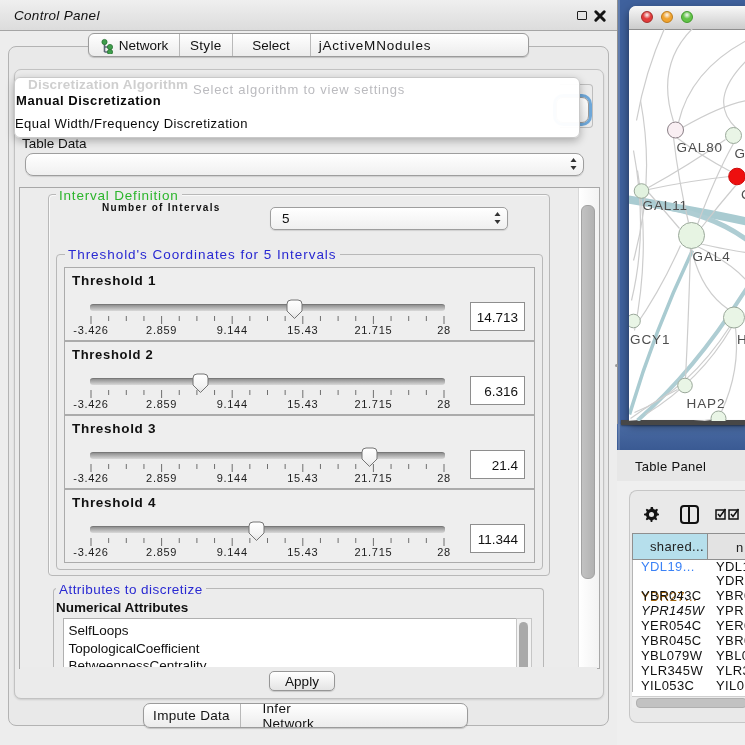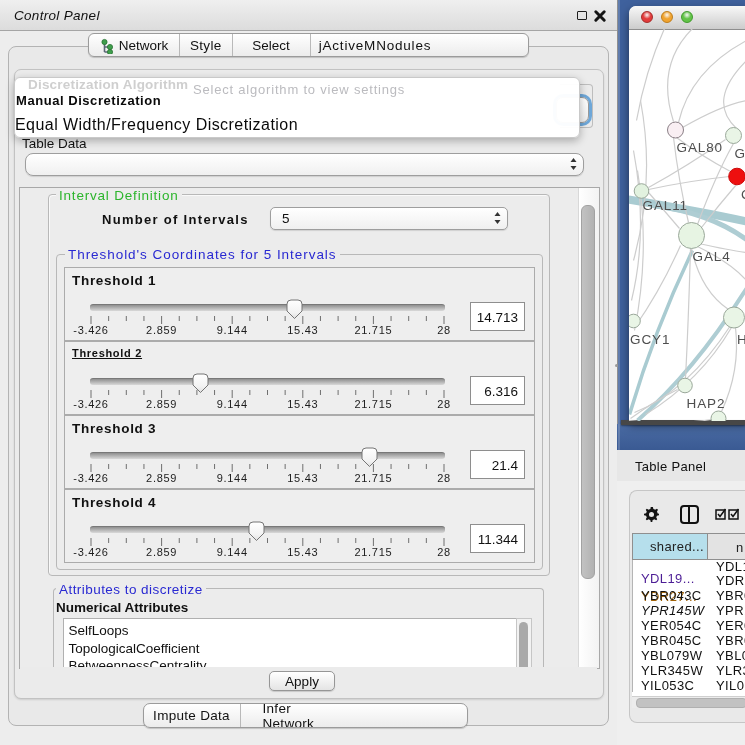--- a/index.html
+++ b/index.html
@@ -28,35 +28,35 @@
     <div style="box-sizing:border-box;width:52.5px;height:100%;color:#111;border-left:1px solid #b9b9b9;display:flex;align-items:center;justify-content:center;font-size:13.5px;letter-spacing:0.3px;">Style</div>
     <div style="box-sizing:border-box;width:78px;height:100%;color:#111;border-left:1px solid #b9b9b9;display:flex;align-items:center;justify-content:center;font-size:13.5px;letter-spacing:0px;">Select</div>
     <div style="box-sizing:border-box;width:130px;height:100%;color:#111;border-left:1px solid #b9b9b9;display:flex;align-items:center;justify-content:center;font-size:13.5px;letter-spacing:0.8px;">jActiveMNodules</div>
   </div>
 <div class="abs" style="left:560px;top:84px;width:32px;height:42px;border:1px solid #bdbdbd;border-left:none;border-radius:0 4px 4px 0;"></div>
 <div class="abs" style="left:556px;top:97px;width:31px;height:24px;border-radius:7px;box-shadow:0 0 0 3px #6ea7d8;background:linear-gradient(#fff,#eee);border:1px solid #999;"></div>
 <div class="abs" style="left:14px;top:77px;width:564px;height:59px;background:rgba(255,255,255,0.97);border:1px solid #c9c9c9;border-radius:6px;box-shadow:0 3px 8px rgba(0,0,0,0.28);"></div>
 <div class="abs bold" style="left:28px;top:76.5px;font-size:13.5px;letter-spacing:0.2px;color:#cfcfcf;">Discretization Algorithm</div>
 <div class="abs" style="left:193px;top:81.5px;font-size:13px;letter-spacing:0.8px;color:#bbbbbf;">Select algorithm to view settings</div>
 <div class="abs bold" style="left:16px;top:93px;font-size:13px;letter-spacing:0.55px;color:#0a0a0a;">Manual Discretization</div>
-<div class="abs" style="left:15px;top:116px;font-size:16px;letter-spacing:0.45px;color:#0a0a0a;">Equal Width/Frequency Discretization</div>
+<div class="abs" style="left:15px;top:116px;font-size:13px;letter-spacing:0.45px;color:#0a0a0a;">Equal Width/Frequency Discretization</div>
 <div class="abs" style="left:22px;top:135.5px;font-size:13.5px;color:#111;">Table Data</div>
 <div class="abs" style="left:24.5px;top:152.5px;width:559px;height:23.5px;background:linear-gradient(#ffffff,#f0f0f0);border:1px solid #9e9e9e;border-radius:8px;box-shadow:0 1px 1px rgba(0,0,0,0.12);box-sizing:border-box;">
     <svg style="position:absolute;right:5px;top:50%;margin-top:-7px;" width="9" height="14" viewBox="0 0 9 14">
       <path d="M4.5 1 L7.5 5 L1.5 5 Z" fill="#333"></path>
       <path d="M4.5 13 L7.5 9 L1.5 9 Z" fill="#333"></path>
     </svg>
   </div>
 <div class="abs" style="left:19px;top:187px;width:579px;height:479.5px;border:1px solid #a8a8a8;background:#ececec;overflow:hidden;">
 <div style="position:absolute;right:0;top:0;width:20px;height:100%;background:linear-gradient(to right,#ffffff,#f3f3f3);border-left:1px solid #d8d8d8;"></div>
 <div style="position:absolute;right:4.5px;top:17px;width:12px;height:372px;background:linear-gradient(to right,#c2c2c2,#b2b2b2);border:1px solid #a2a2a2;border-radius:6px;"></div>
 </div>
 <div class="abs" style="left:48px;top:194px;width:500px;height:380px;border:1px solid #b8b8b8;border-radius:4px;box-shadow:inset 1px 1px 0 rgba(255,255,255,0.7);"></div>
 <div class="abs" style="left:56px;top:187.5px;font-size:13.5px;letter-spacing:0.8px;color:#2cb52c;background:#ececec;padding:0 3px;">Interval Definition</div>
-<div class="abs bold" style="left:102px;top:212px;font-size:13px;letter-spacing:1.3px;color:#111;">Number of Intervals</div>
+<div class="abs bold" style="left:102px;top:202px;font-size:10px;letter-spacing:1.3px;color:#111;">Number of Intervals</div>
 <div class="abs" style="left:270px;top:206.5px;width:238px;height:23px;background:linear-gradient(#ffffff,#f0f0f0);border:1px solid #9e9e9e;border-radius:5px;box-shadow:0 1px 1px rgba(0,0,0,0.12);box-sizing:border-box;">
     <div style="position:absolute;left:11px;top:0;height:100%;display:flex;align-items:center;font-size:13.5px;letter-spacing:0px;color:#111;">5</div>
     <svg style="position:absolute;right:5px;top:50%;margin-top:-7px;" width="9" height="14" viewBox="0 0 9 14">
       <path d="M4.5 1 L7.5 5 L1.5 5 Z" fill="#333"></path>
       <path d="M4.5 13 L7.5 9 L1.5 9 Z" fill="#333"></path>
     </svg>
   </div>
 <div class="abs" style="left:56px;top:253.5px;width:485px;height:314.5px;border:1px solid #b8b8b8;border-radius:4px;"></div>
 <div class="abs" style="left:65px;top:247px;font-size:13.5px;letter-spacing:0.95px;color:#2929d2;background:#ececec;padding:0 3px;">Threshold's Coordinates for 5 Intervals</div>
 <div class="abs" style="left:63.5px;top:267px;width:469.5px;height:72px;background:#eeeeee;border:1px solid #ababab;"></div>
@@ -96,21 +96,21 @@
       <linearGradient id="g" x1="0" y1="0" x2="0" y2="1">
         <stop offset="0" stop-color="#ffffff"></stop>
         <stop offset="0.7" stop-color="#f2f2f2"></stop>
         <stop offset="1" stop-color="#dedede"></stop>
       </linearGradient>
     </defs>
     <path d="M1 5 Q1 1 5 1 L12 1 Q16 1 16 5 L16 12 L8.5 19.5 L1 12 Z" fill="url(#g)" stroke="#757575" stroke-width="1"></path>
   </svg>
 <div class="abs" style="left:470px;top:301.5px;width:55px;height:29px;background:#fff;border:1px solid #8e8e8e;font-size:13.5px;color:#111;text-align:right;line-height:29px;padding-right:6px;box-sizing:border-box;">14.713</div>
 <div class="abs" style="left:63.5px;top:341px;width:469.5px;height:72px;background:#eeeeee;border:1px solid #ababab;"></div>
-<div class="abs bold" style="left:72px;top:347px;font-size:11px;letter-spacing:0.7px;color:#111;text-decoration:underline;">Threshold 2</div>
+<div class="abs bold" style="left:72px;top:347px;font-size:13px;letter-spacing:0.7px;color:#111;">Threshold 2</div>
 <div class="abs" style="left:90.0px;top:378px;width:355.0px;height:6px;border-radius:3px;background:linear-gradient(#8f8f8f,#d9d9d9);border-top:1px solid #787878;"></div>
 <svg class="abs" style="left:88px;top:389.5px;" width="360" height="9" viewBox="0 0 360 9">
     <line x1="3.00" y1="0" x2="3.00" y2="8" stroke="#6f6f6f" stroke-width="1"></line>
     <line x1="20.65" y1="0" x2="20.65" y2="5" stroke="#6f6f6f" stroke-width="1"></line>
     <line x1="38.30" y1="0" x2="38.30" y2="5" stroke="#6f6f6f" stroke-width="1"></line>
     <line x1="55.95" y1="0" x2="55.95" y2="5" stroke="#6f6f6f" stroke-width="1"></line>
     <line x1="73.60" y1="0" x2="73.60" y2="8" stroke="#6f6f6f" stroke-width="1"></line>
     <line x1="91.25" y1="0" x2="91.25" y2="5" stroke="#6f6f6f" stroke-width="1"></line>
     <line x1="108.90" y1="0" x2="108.90" y2="5" stroke="#6f6f6f" stroke-width="1"></line>
     <line x1="126.55" y1="0" x2="126.55" y2="5" stroke="#6f6f6f" stroke-width="1"></line>
@@ -318,21 +318,21 @@
     <path d="M3 6 L5 8.5 L10.5 1" fill="none" stroke="#111" stroke-width="1.5"></path>
   </svg>
 <svg class="abs" style="left:727.5px;top:508px;" width="12" height="12" viewBox="0 0 12 12">
     <rect x="1" y="2" width="9" height="9" fill="none" stroke="#111" stroke-width="1.5"></rect>
     <path d="M3 6 L5 8.5 L10.5 1" fill="none" stroke="#111" stroke-width="1.5"></path>
   </svg>
 <div class="abs" style="left:632px;top:533px;width:113px;height:26.5px;border:1px solid #8f8f8f;border-right:none;box-sizing:border-box;background:#e3e3e3;"></div>
 <div class="abs" style="left:633px;top:534px;width:75px;height:24.5px;background:#b6dfec;border-right:1px solid #8f8f8f;box-sizing:border-box;display:flex;align-items:center;justify-content:center;padding-left:14px;font-size:13px;letter-spacing:0.4px;color:#222;">shared...</div>
 <div class="abs" style="left:736px;top:540px;font-size:13px;color:#222;">n</div>
 <div class="abs" style="left:632px;top:559.5px;width:113px;height:132px;background:#fff;border-left:1px solid #b5b5b5;overflow:hidden;">
-<div style="position:absolute;left:8px;top:12px;height:14.9px;line-height:14.9px;font-size:13px;letter-spacing:0.4px;color:#4c1d95;text-align:center;">YDL19...</div>
+<div style="position:absolute;left:8px;top:0.0px;height:14.9px;line-height:14.9px;font-size:13px;letter-spacing:0.4px;color:#3b82f6;text-align:center;">YDL19...</div>
 <div style="position:absolute;left:83px;top:0.0px;height:14.9px;line-height:14.9px;font-size:13px;letter-spacing:0.4px;color:#111;">YDL1</div>
 <div style="position:absolute;left:8px;top:30px;height:14.9px;line-height:14.9px;font-size:13px;letter-spacing:0.4px;color:#a16207;">YDR27...</div>
 <div style="position:absolute;left:83px;top:14.9px;height:14.9px;line-height:14.9px;font-size:13px;letter-spacing:0.4px;color:#111;">YDR2</div>
 <div style="position:absolute;left:8px;top:29.8px;height:14.9px;line-height:14.9px;font-size:13px;letter-spacing:0.4px;color:#111;">YBR043C</div>
 <div style="position:absolute;left:83px;top:29.8px;height:14.9px;line-height:14.9px;font-size:13px;letter-spacing:0.4px;color:#111;">YBR0</div>
 <div style="position:absolute;left:8px;top:44.7px;height:14.9px;line-height:14.9px;font-size:13px;letter-spacing:0.4px;color:#111;font-style:italic;">YPR145W</div>
 <div style="position:absolute;left:83px;top:44.7px;height:14.9px;line-height:14.9px;font-size:13px;letter-spacing:0.4px;color:#111;">YPR1</div>
 <div style="position:absolute;left:8px;top:59.6px;height:14.9px;line-height:14.9px;font-size:13px;letter-spacing:0.4px;color:#111;">YER054C</div>
 <div style="position:absolute;left:83px;top:59.6px;height:14.9px;line-height:14.9px;font-size:13px;letter-spacing:0.4px;color:#111;">YER0</div>
 <div style="position:absolute;left:8px;top:74.5px;height:14.9px;line-height:14.9px;font-size:13px;letter-spacing:0.4px;color:#111;">YBR045C</div>

